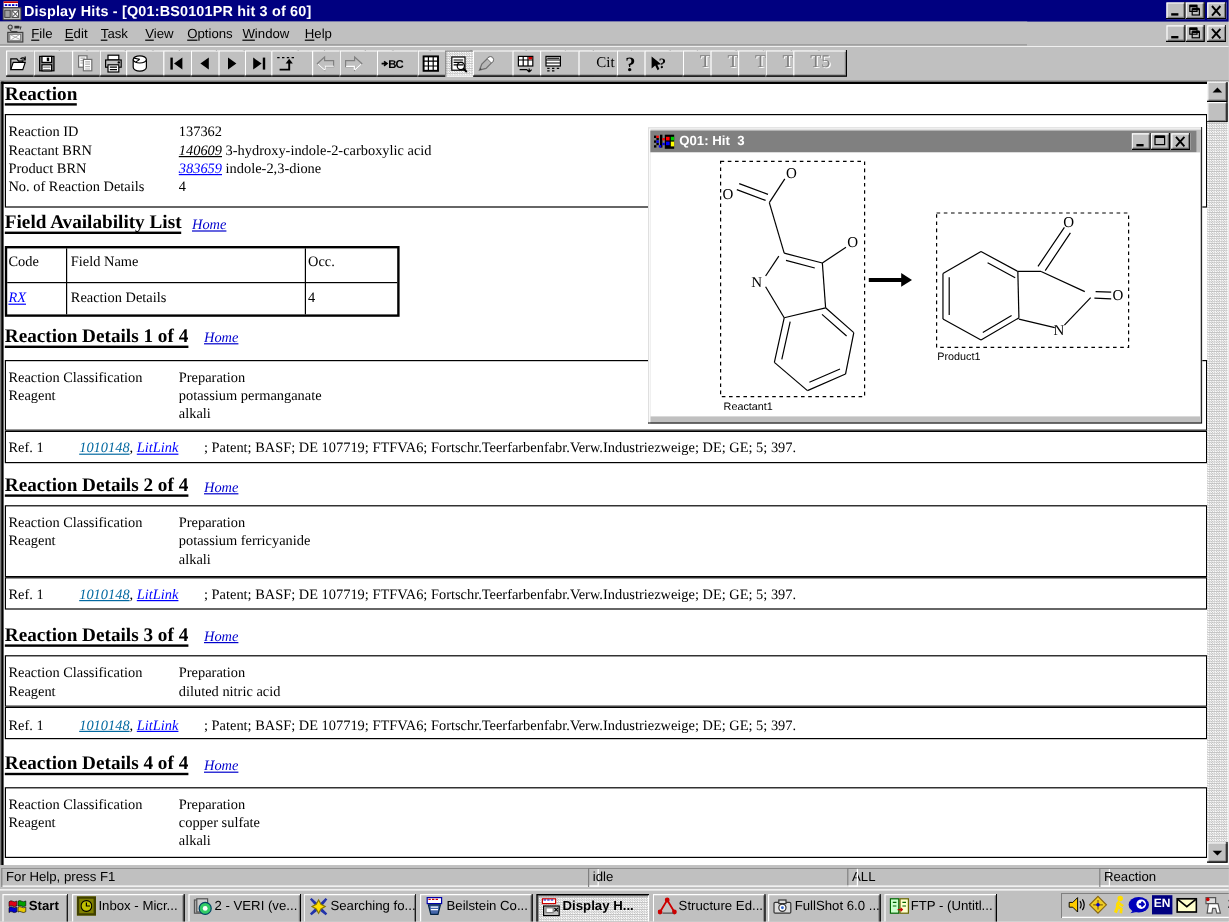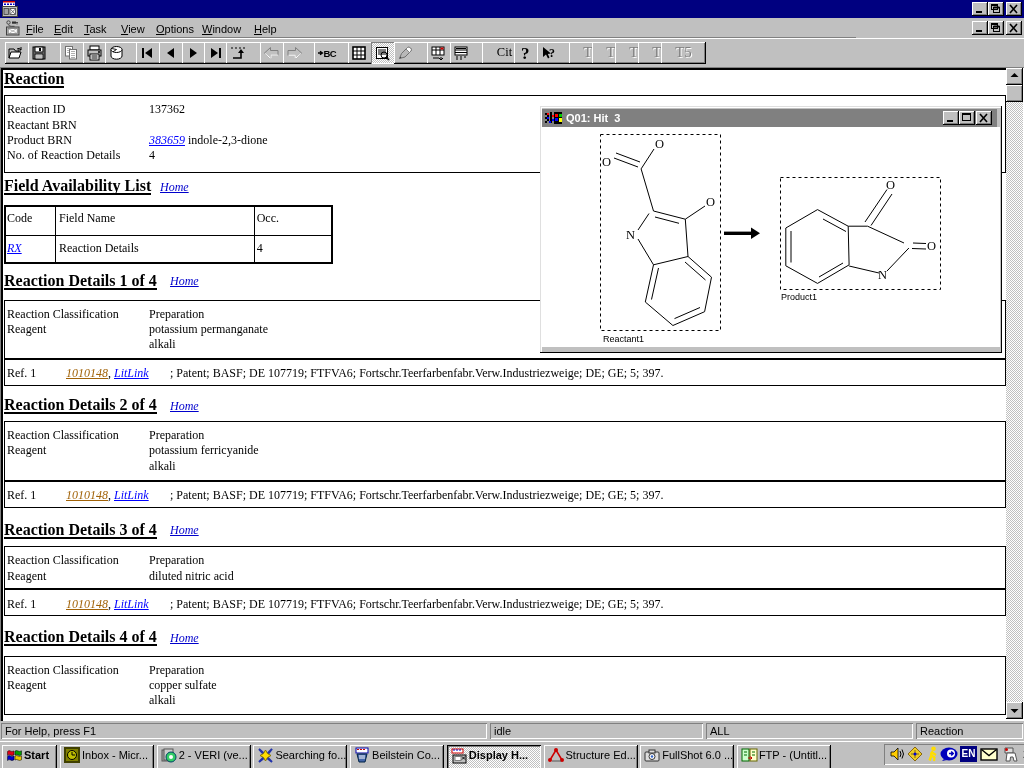--- a/index.html
+++ b/index.html
@@ -27,28 +27,28 @@
 #doc{position:absolute;left:0;top:0;width:1006px;height:653px;overflow:hidden;
   font-family:"Liberation Serif",serif;font-size:12px;color:#000;}
 .h1{position:absolute;left:4px;font-family:"Liberation Serif",serif;font-weight:bold;font-size:16px;
   border-bottom:2px solid #000;line-height:15px;}
 .home{position:absolute;font-style:italic;color:#0000cc;text-decoration:underline;font-size:12px;line-height:15px;}
 .dbox{position:absolute;left:4px;border:1px solid #000;background:#fff;box-sizing:border-box;}
 .drow{position:absolute;left:2px;white-space:nowrap;line-height:15px;}
 .dval{position:absolute;left:144px;white-space:nowrap;line-height:15px;}
 .lnk{font-style:italic;text-decoration:underline;}
 .blue{color:#0000ff;}
-.green{color:#a16207;text-decoration:underline;}
+.green{color:#0369a1;text-decoration:underline;}
 
 #vscroll{left:1006px;top:68px;width:18px;height:653px;}
 .sbtn{position:absolute;left:0;width:17px;height:17px;background:#c0c0c0;
  box-shadow:inset -1px -1px 0 #000,inset 1px 1px 0 #fff,inset -2px -2px 0 #808080;}
 
 #statusbar{left:0;top:721px;width:1024px;height:20px;background:#c0c0c0;}
-.spanel{position:absolute;top:2px;height:16px;box-shadow:inset 1px 1px 0 #808080,inset -1px -1px 0 #fff;}
+.spanel{position:absolute;top:2px;height:16px;box-shadow:inset 1px 1px 0 #808080,inset -1px -1px 0 #fff;padding-left:12px;}
 .spanel span{position:absolute;left:4px;top:2px;white-space:nowrap;}
 
 #taskbar{left:0;top:741px;width:1024px;height:27px;background:#c0c0c0;box-shadow:inset 0 1px 0 #fff;}
 .task{position:absolute;top:4px;height:34px;background:#c0c0c0;
  box-shadow:inset -1px -1px 0 #000,inset 1px 1px 0 #fff,inset -2px -2px 0 #808080;overflow:hidden;white-space:nowrap;}
 .task .lbl{position:absolute;left:22px;top:4px;}
 .task svg,.task .ticon{position:absolute;left:4px;top:2px;}
 .taskon{box-shadow:inset 1px 1px 0 #000,inset -1px -1px 0 #fff,inset 2px 2px 0 #808080;
  background:repeating-conic-gradient(#fff 0 25%,#c0c0c0 0 50%);background-size:2px 2px;font-weight:bold;}
 
@@ -67,20 +67,21 @@
         <rect x="1" y="0" width="12" height="1.5" fill="#c00"></rect>
       <rect x="2" y="2.5" width="2" height="1.5" fill="#00c"></rect>
         <rect x="5" y="2.5" width="2" height="1.5" fill="#00c"></rect>
         <rect x="8" y="2.5" width="2" height="1.5" fill="#00c"></rect>
         <rect x="11" y="2.5" width="1.5" height="1.5" fill="#00c"></rect>
       <rect x="0.5" y="5.5" width="15" height="10" fill="#c0c0c0" stroke="#404040" stroke-width="1"></rect>
       <rect x="2" y="7.5" width="4.5" height="6" fill="#a0a0a0" stroke="#404040" stroke-width="0.8"></rect>
       <rect x="8" y="7.5" width="5.5" height="6" fill="#fff" stroke="#404040" stroke-width="0.8"></rect>
       <path d="M8.2 8 L13.3 13.2 M8.2 13.2 L13.3 8" stroke="#606060" stroke-width="0.9"></path>
     </svg>
+    <div id="titletext">Display Hits - [Q01:BS0101PR hit 3 of 60]</div>
     <div class="wbtn" style="left:972px;top:2px"><svg width="16" height="14">
           <rect x="4" y="9" width="6" height="2" fill="#000"></rect>
         </svg></div>
     <div class="wbtn" style="left:988px;top:2px"><svg width="16" height="14">
           <rect x="5.5" y="5.5" width="6" height="5" fill="none" stroke="#000"></rect>
           <path d="M5.5 5.5 h6" stroke="#000" stroke-width="2"></path>
           <rect x="3.5" y="2.5" width="6" height="5" fill="none" stroke="#000"></rect>
           <path d="M3.5 3 h6" stroke="#000" stroke-width="2"></path>
         </svg></div>
     <div class="wbtn" style="left:1006px;top:2px"><svg width="16" height="14">
@@ -263,20 +264,21 @@
   <div id="content" class="abs">
     <div class="abs" style="left:0;top:0;width:1px;height:653px;background:#808080"></div>
     <div class="abs" style="left:1px;top:0;width:2px;height:653px;background:#000"></div>
     <div class="abs" style="left:1px;top:0;width:1005px;height:2px;background:#000"></div>
     <div id="doc">
       <div class="h1" style="top:2.7px">Reaction</div>
       <div class="dbox" style="top:26.5px;width:1002px;height:78.5px">
         <div class="drow" style="top:6.8px">Reaction ID</div>
           <div class="dval" style="top:6.8px">137362</div>
         <div class="drow" style="top:22px">Reactant BRN</div>
+          <div class="dval" style="top:22px"><span class="lnk">140609</span> 3-hydroxy-indole-2-carboxylic acid</div>
         <div class="drow" style="top:37.2px">Product BRN</div>
           <div class="dval" style="top:37.2px"><span class="lnk blue">383659</span> indole-2,3-dione</div>
         <div class="drow" style="top:52.4px">No. of Reaction Details</div>
           <div class="dval" style="top:52.4px">4</div>
       </div>
       <div class="h1" style="top:110.1px">Field Availability List</div>
       <div class="home" style="left:160px;top:111.5px">Home</div>
       <div class="dbox" style="top:136.5px;left:4px;width:329px;height:59.5px;border-width:2px">
         <div style="position:absolute;left:48.5px;top:0;width:1px;height:55.5px;background:#000"></div>
         <div style="position:absolute;left:248px;top:0;width:1px;height:55.5px;background:#000"></div>

